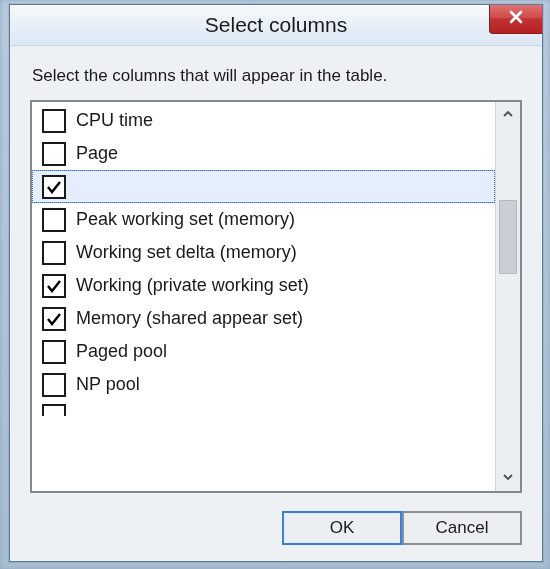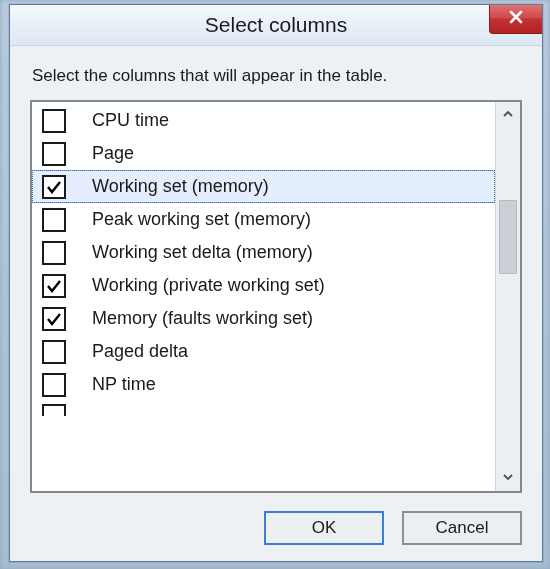--- a/index.html
+++ b/index.html
@@ -114,21 +114,20 @@
     border-radius: 1px;
   }
   .item {
     display: flex;
     align-items: center;
     height: 33px;
     padding-left: 10px;
     font-size: 18px;
     color: #1a1a1a;
     cursor: pointer;
-    gap: 16px;
   }
   .item.selected {
     background: #e4eefc;
     outline: 1px dotted #3c6db0;
     outline-offset: -1px;
     border-top: 1px solid #8fb4e8;
     border-bottom: 1px solid #8fb4e8;
     height: 31px;
   }
   .chk {
@@ -142,21 +141,20 @@
     align-items: center;
     justify-content: center;
   }
   .chk svg { width: 16px; height: 16px; display: none; }
   .chk.checked svg { display: block; }
   .item.cut { height: 18px; overflow: hidden; }
   .item.cut .chk { height: 10px; border-bottom: none; }
   .buttons {
     display: flex;
     justify-content: flex-end;
-    gap: 18px;
     margin-top: 18px;
   }
   .btn {
     min-width: 120px;
     height: 34px;
     border: 2px solid #888f97;
     background: #eceff2;
     font-size: 17px;
     color: #1a1a1a;
     font-family: inherit;
@@ -195,21 +193,20 @@
           <div class="item">
             <span class="chk"></span>
             <span class="label">Page</span>
           </div>
           <div class="item selected">
             <span class="chk checked">
               <svg viewBox="0 0 16 16">
                 <path d="M2 8 L6 13 L14 3" stroke="#000" stroke-width="2.4" fill="none"></path>
               </svg>
             </span>
-            <span class="label">Working set (memory)</span>
           </div>
           <div class="item">
             <span class="chk"></span>
             <span class="label">Peak working set (memory)</span>
           </div>
           <div class="item">
             <span class="chk"></span>
             <span class="label">Working set delta (memory)</span>
           </div>
           <div class="item">
@@ -219,29 +216,29 @@
               </svg>
             </span>
             <span class="label">Working (private working set)</span>
           </div>
           <div class="item">
             <span class="chk checked">
               <svg viewBox="0 0 16 16">
                 <path d="M2 8 L6 13 L14 3" stroke="#000" stroke-width="2.4" fill="none"></path>
               </svg>
             </span>
-            <span class="label">Memory (faults working set)</span>
-          </div>
-          <div class="item">
-            <span class="chk"></span>
-            <span class="label">Paged delta</span>
-          </div>
-          <div class="item">
-            <span class="chk"></span>
-            <span class="label">NP time</span>
+            <span class="label">Memory (shared appear set)</span>
+          </div>
+          <div class="item">
+            <span class="chk"></span>
+            <span class="label">Paged pool</span>
+          </div>
+          <div class="item">
+            <span class="chk"></span>
+            <span class="label">NP pool</span>
           </div>
           <div class="item cut">
             <span class="chk"></span>
           </div>
         </div>
       <div class="scrollbar">
         <div class="scroll-arrow">
           <span><svg viewBox="0 0 12 12">
                 <path d="M2 8 L6 4 L10 8" stroke="#4a4f55" stroke-width="1.8" fill="none"></path>
               </svg></span>

